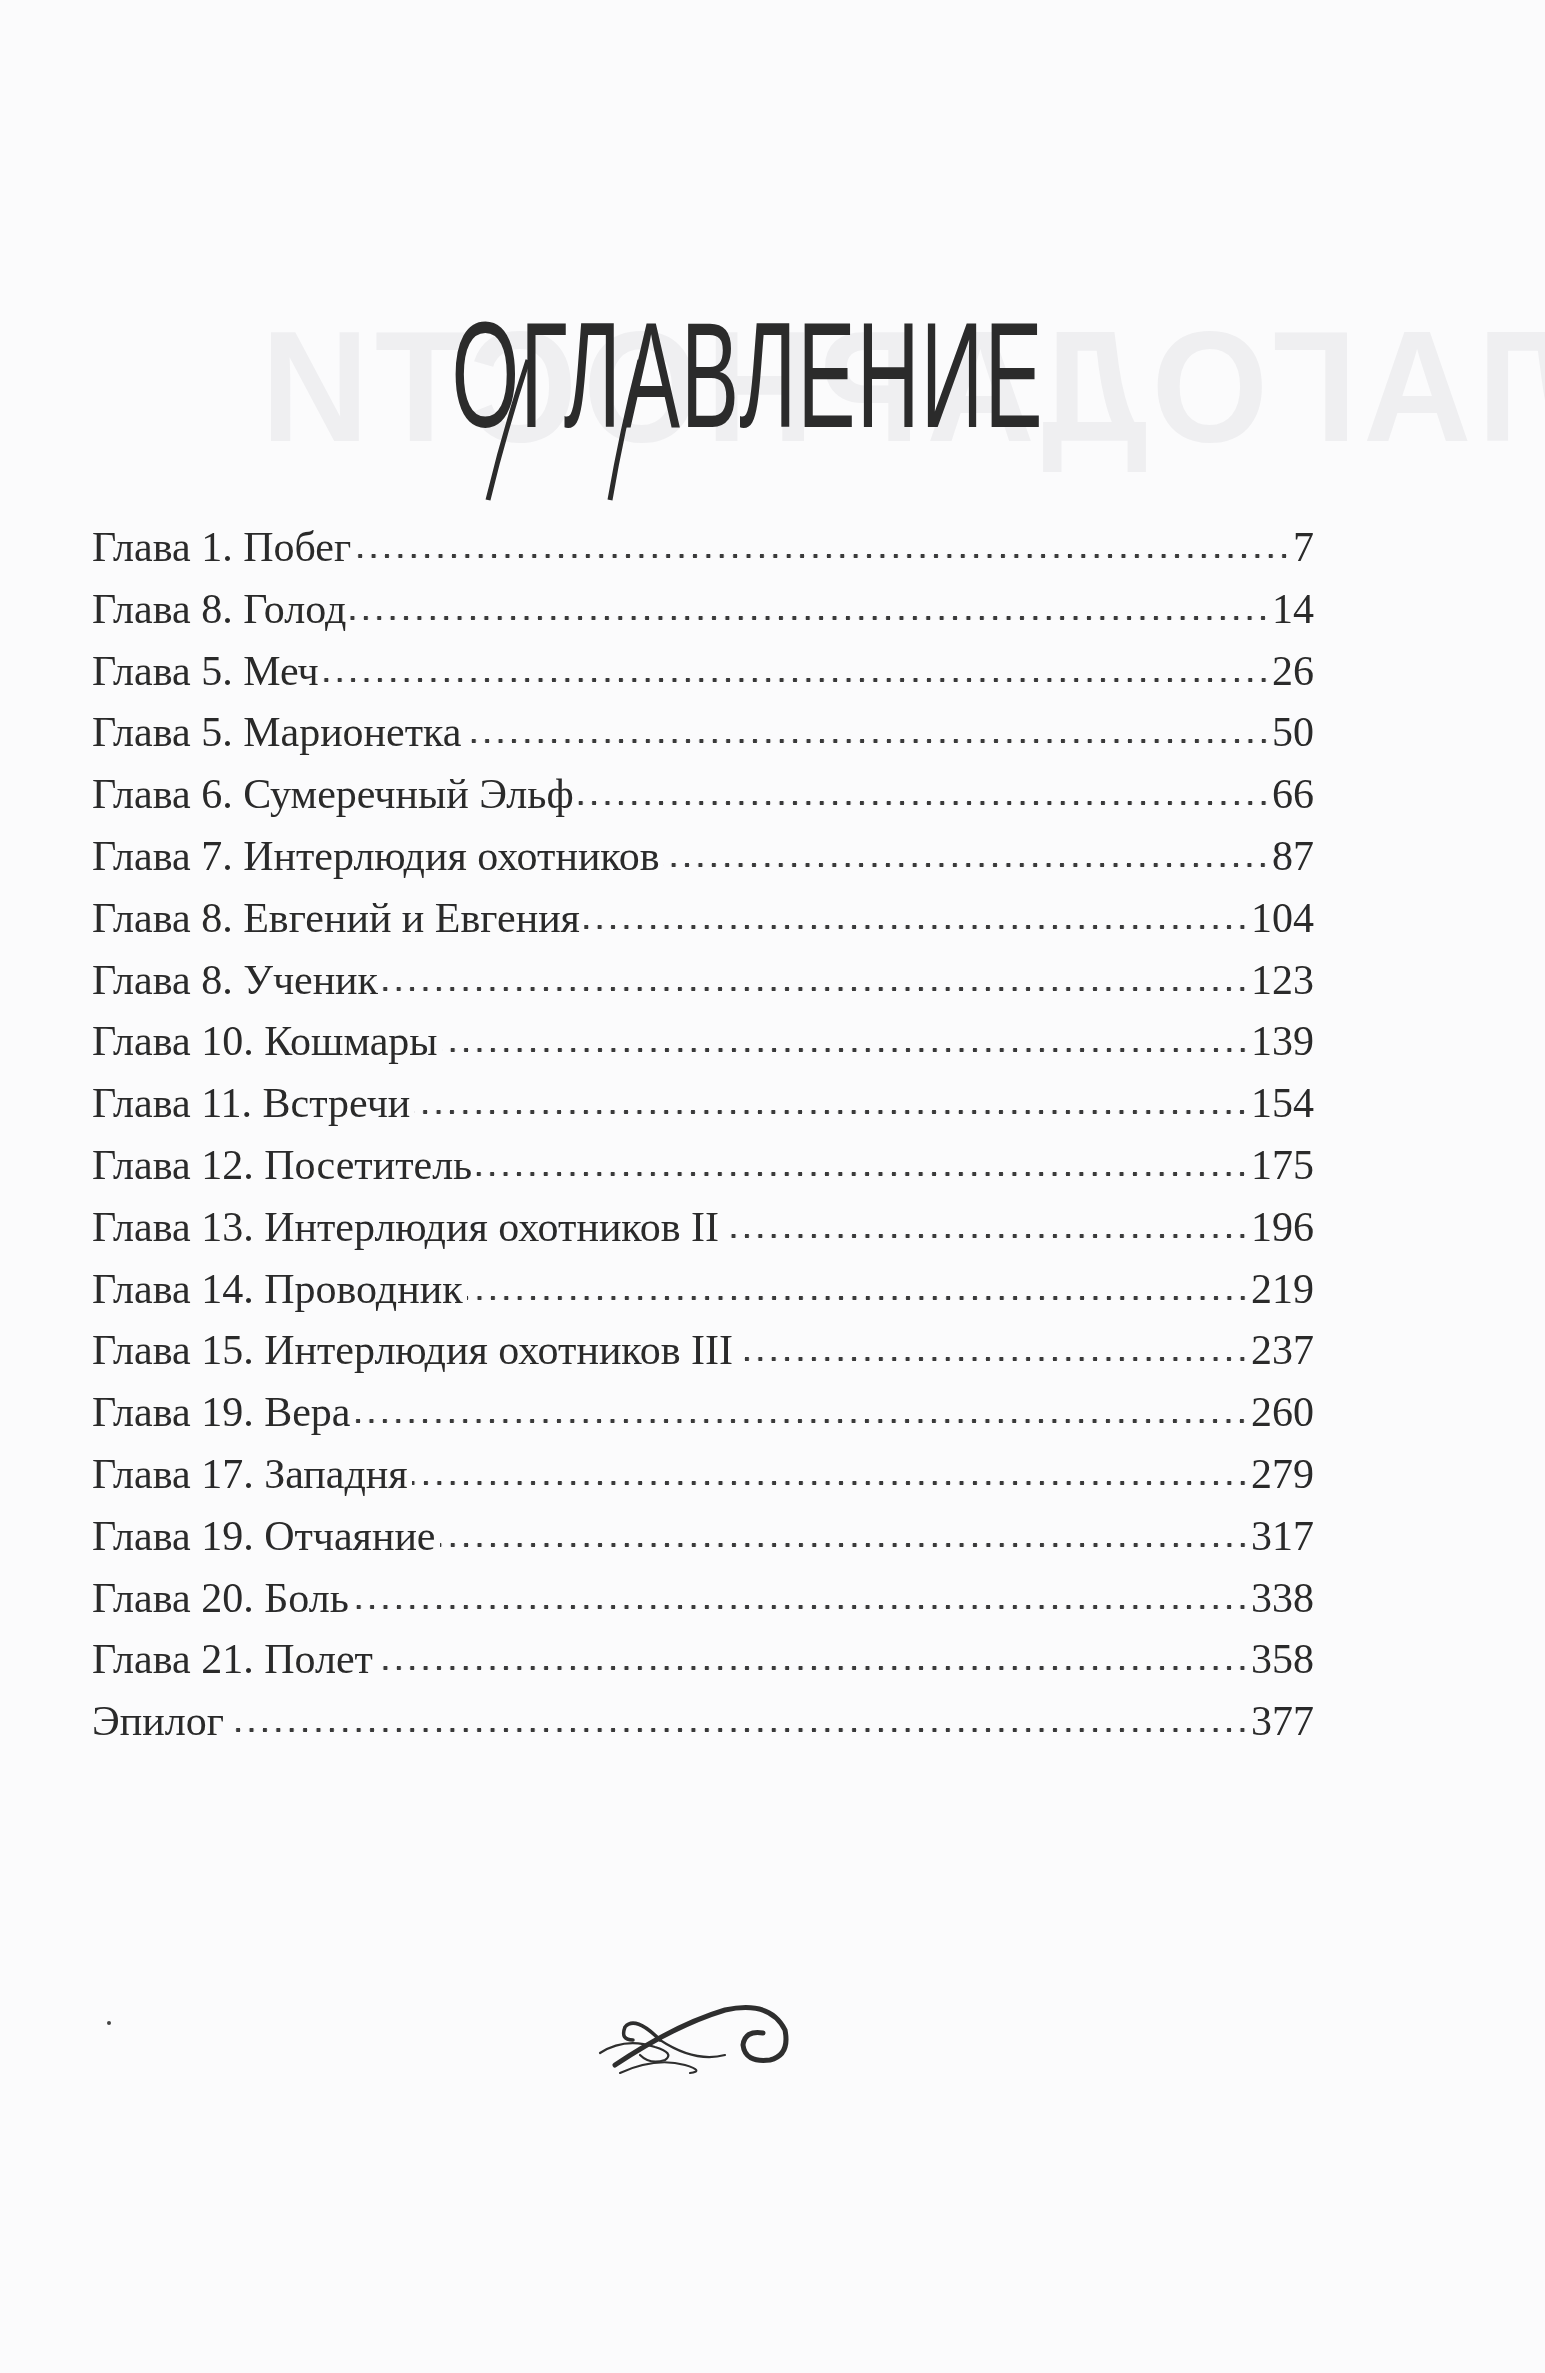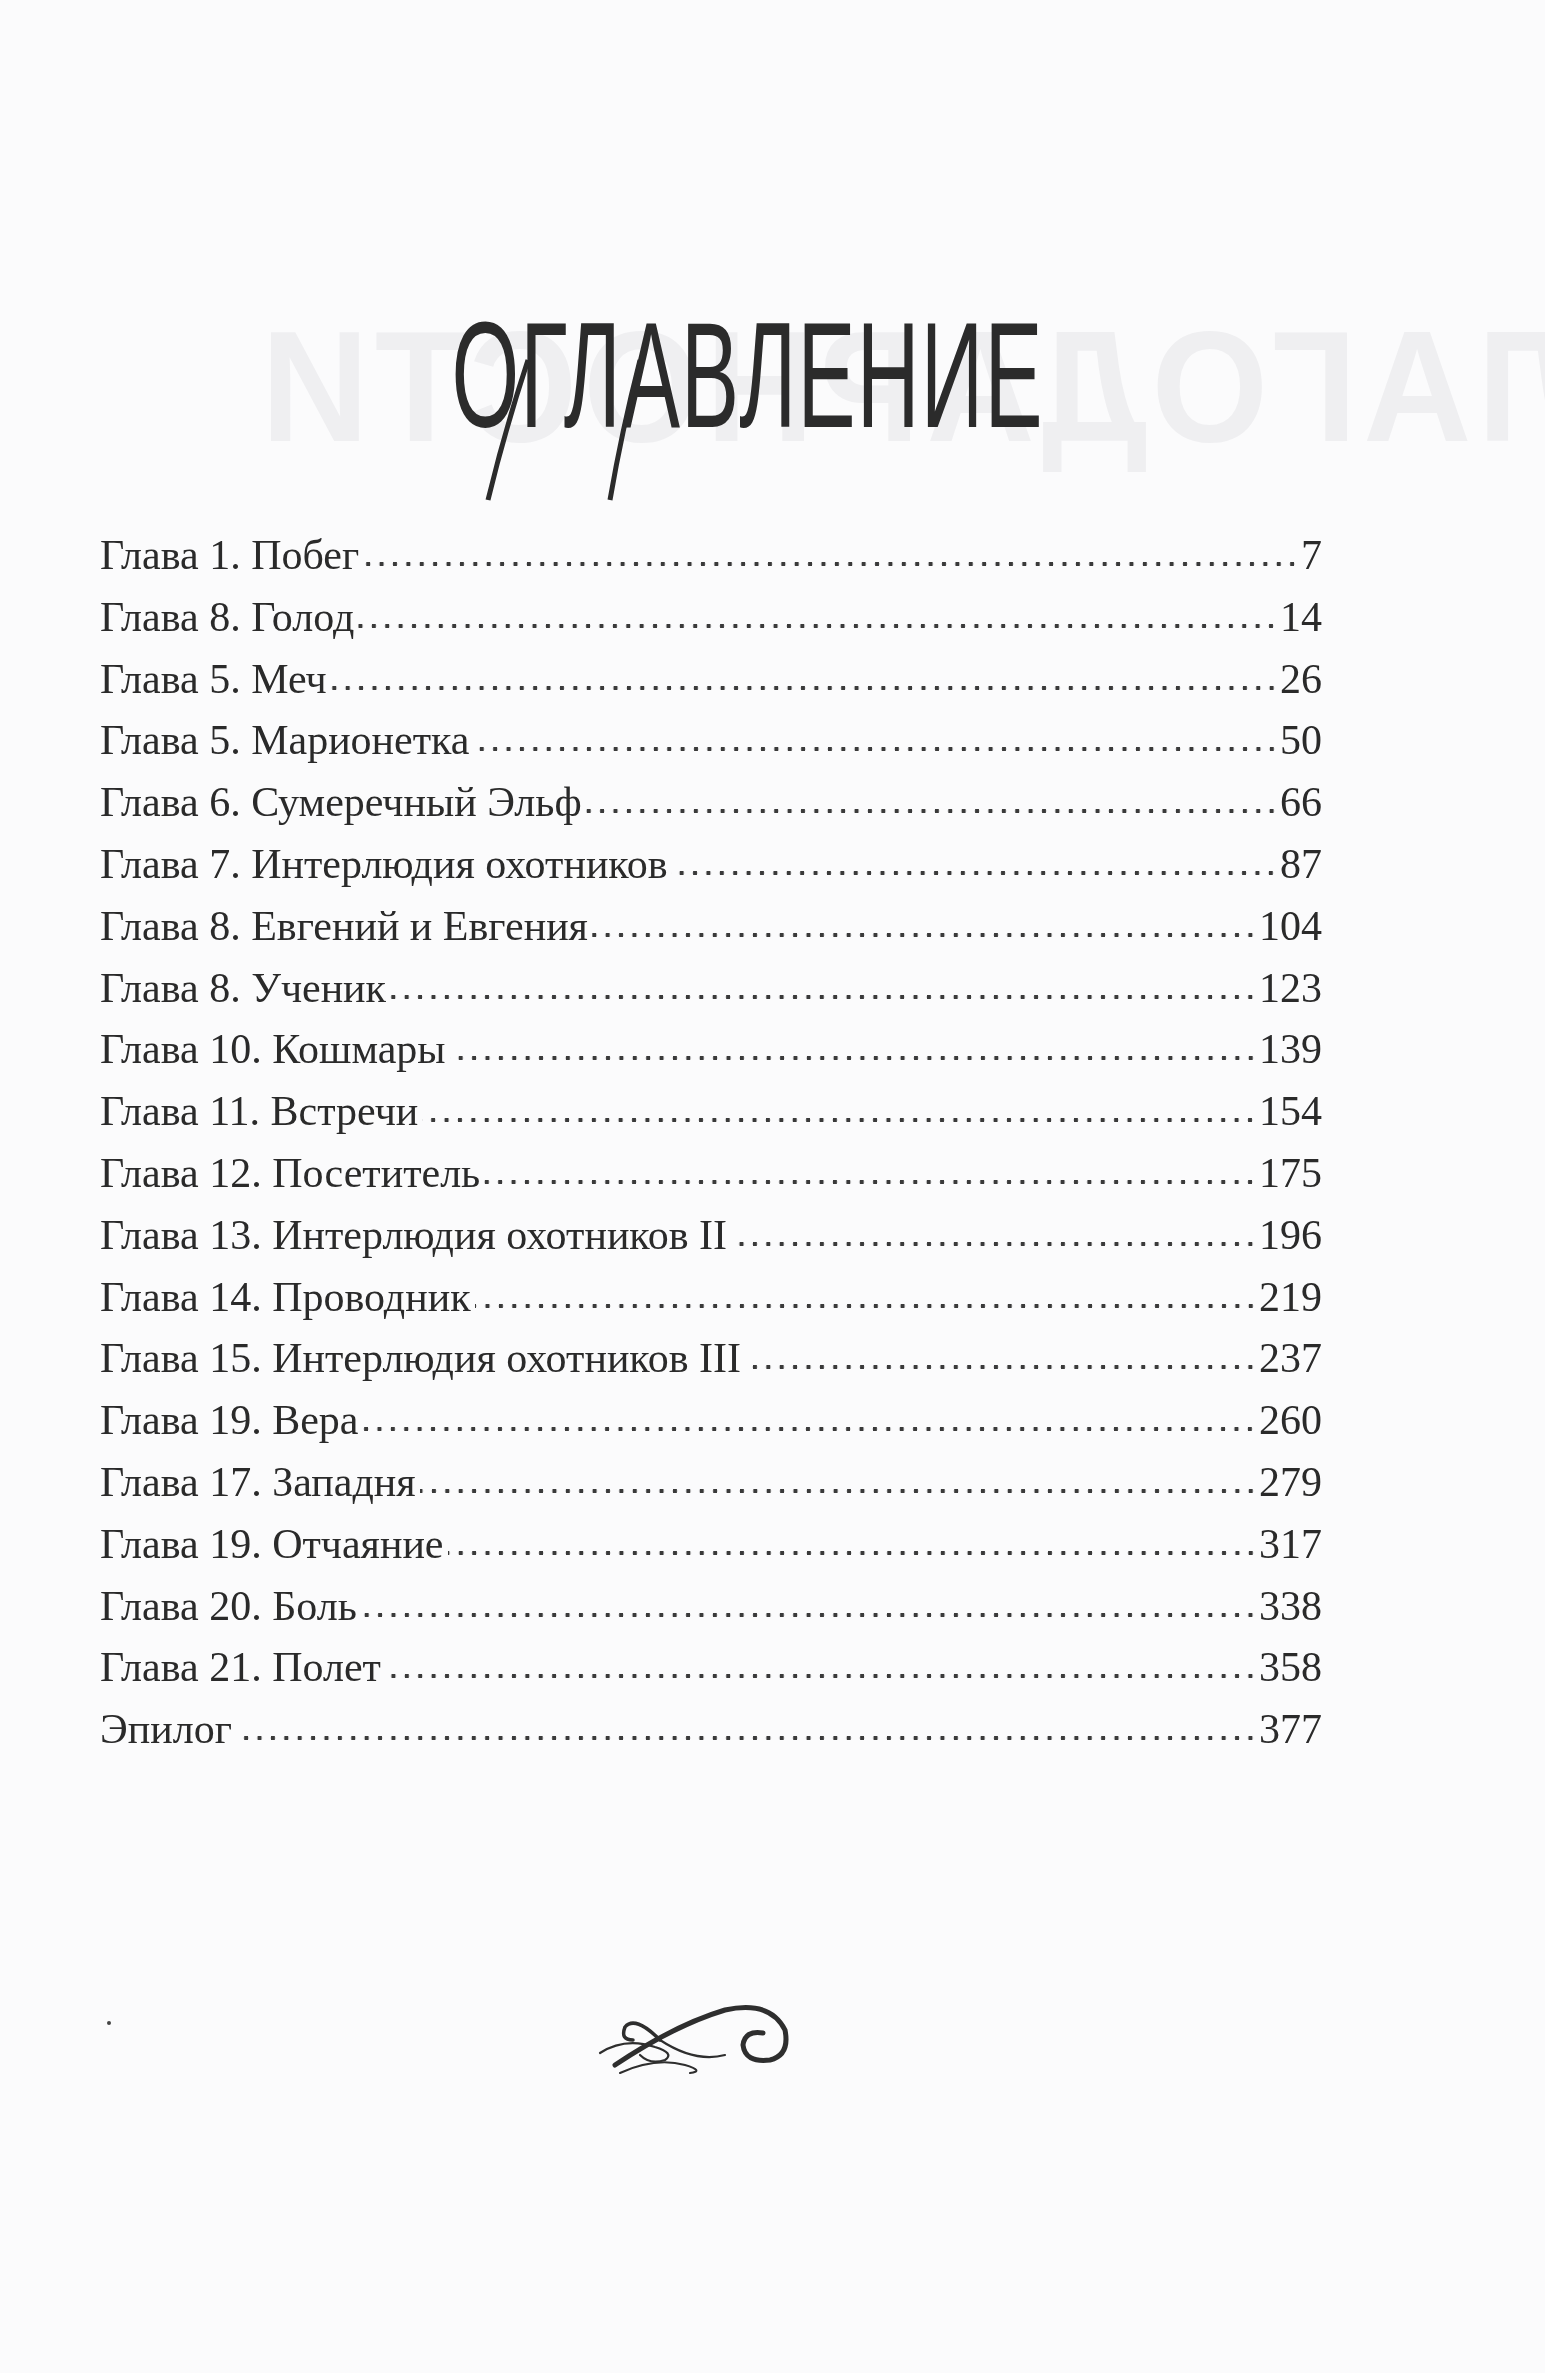--- a/index.html
+++ b/index.html
@@ -66,21 +66,21 @@
       width: 1545px;
       height: 220px;
       pointer-events: none;
     }
     
     .toc {
       position: absolute;
       left: 85px;
       top: 510px;
       width: 1222px;
-      margin: 15px;
+      margin: 7px;
       padding: 0;
       list-style: none;
     }
     .toc-row {
       display: flex;
       align-items: baseline;
       height: 61.8px;
       font-size: 42px;
       line-height: 61.8px;
       white-space: nowrap;

